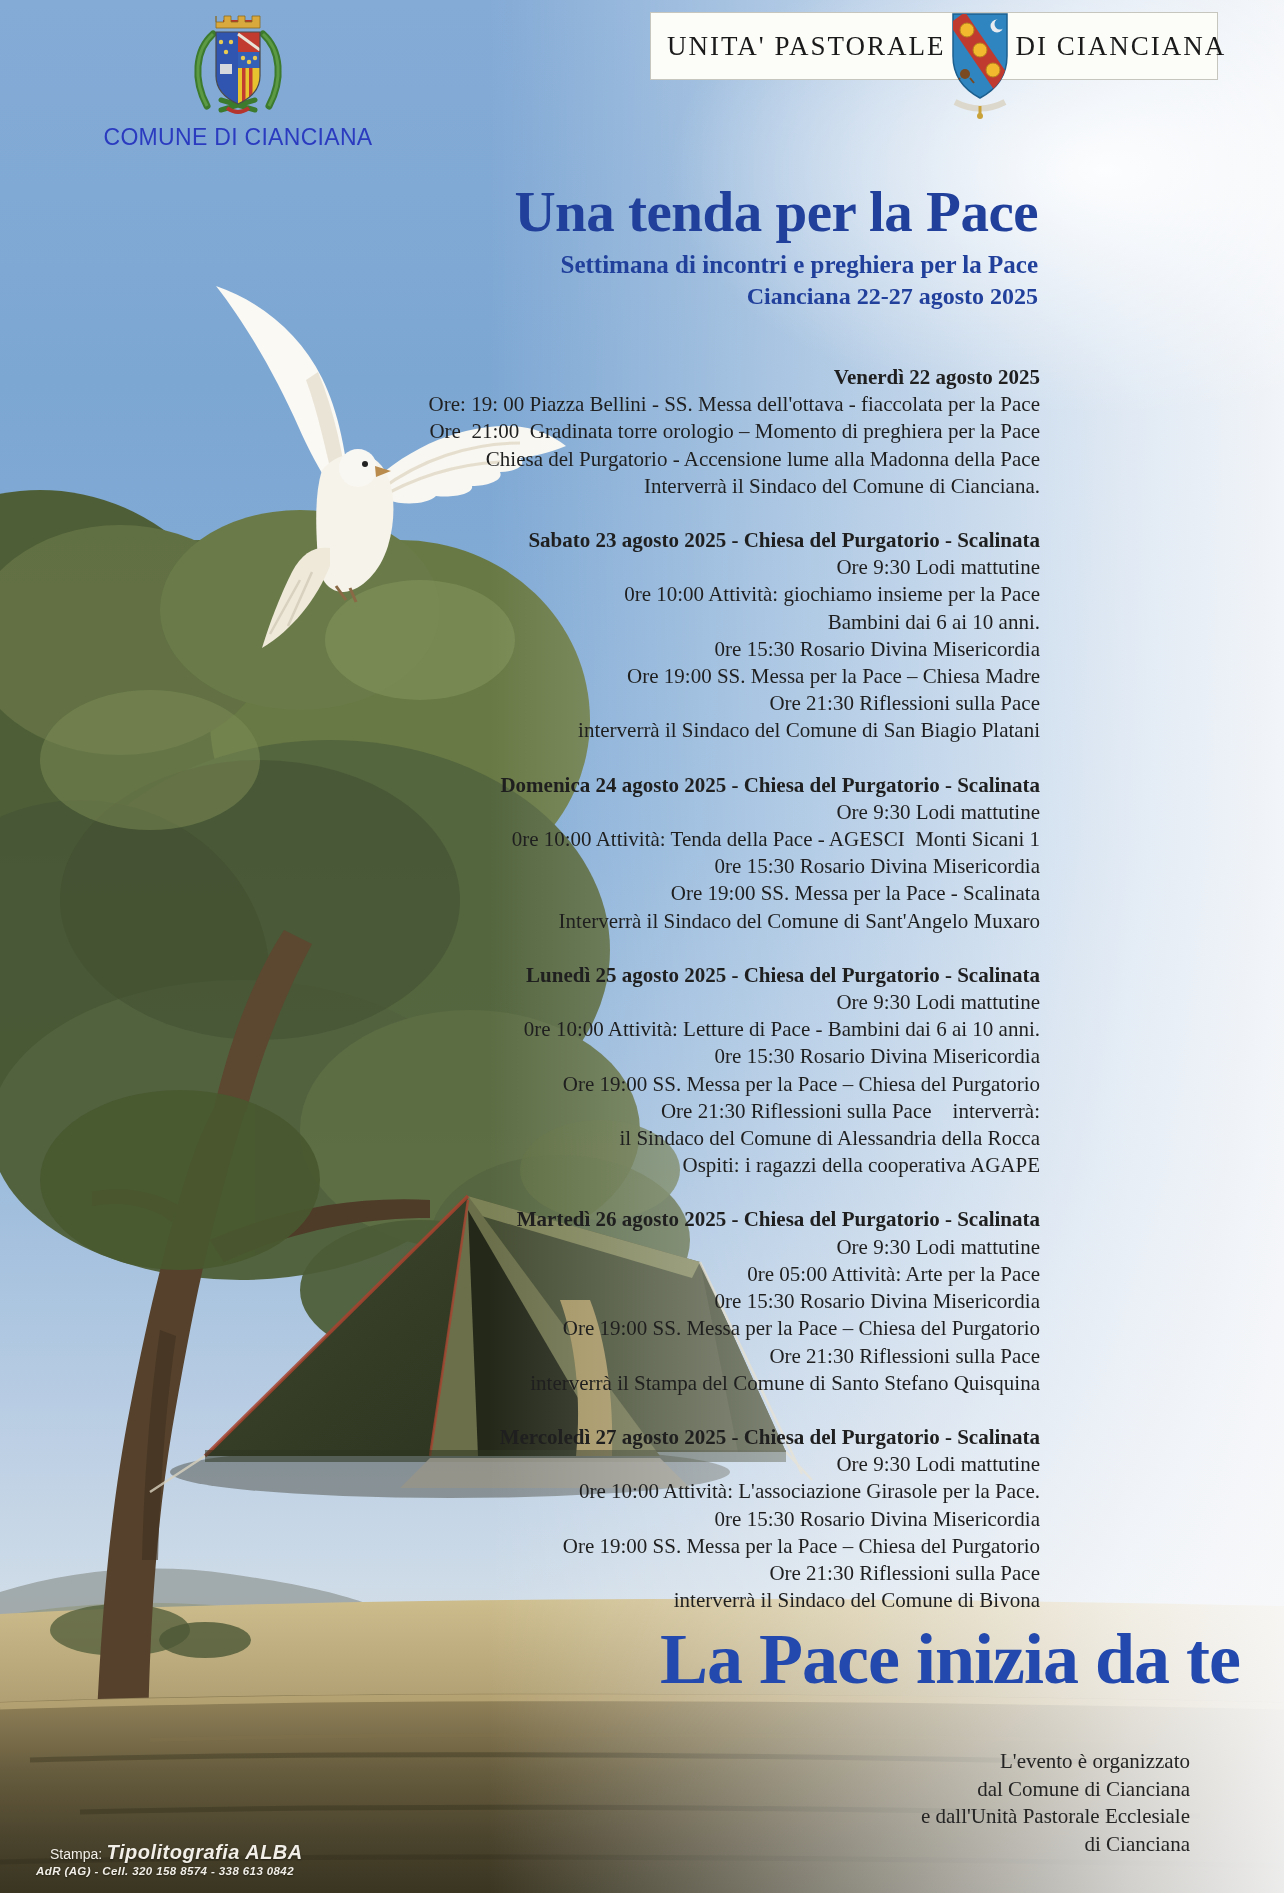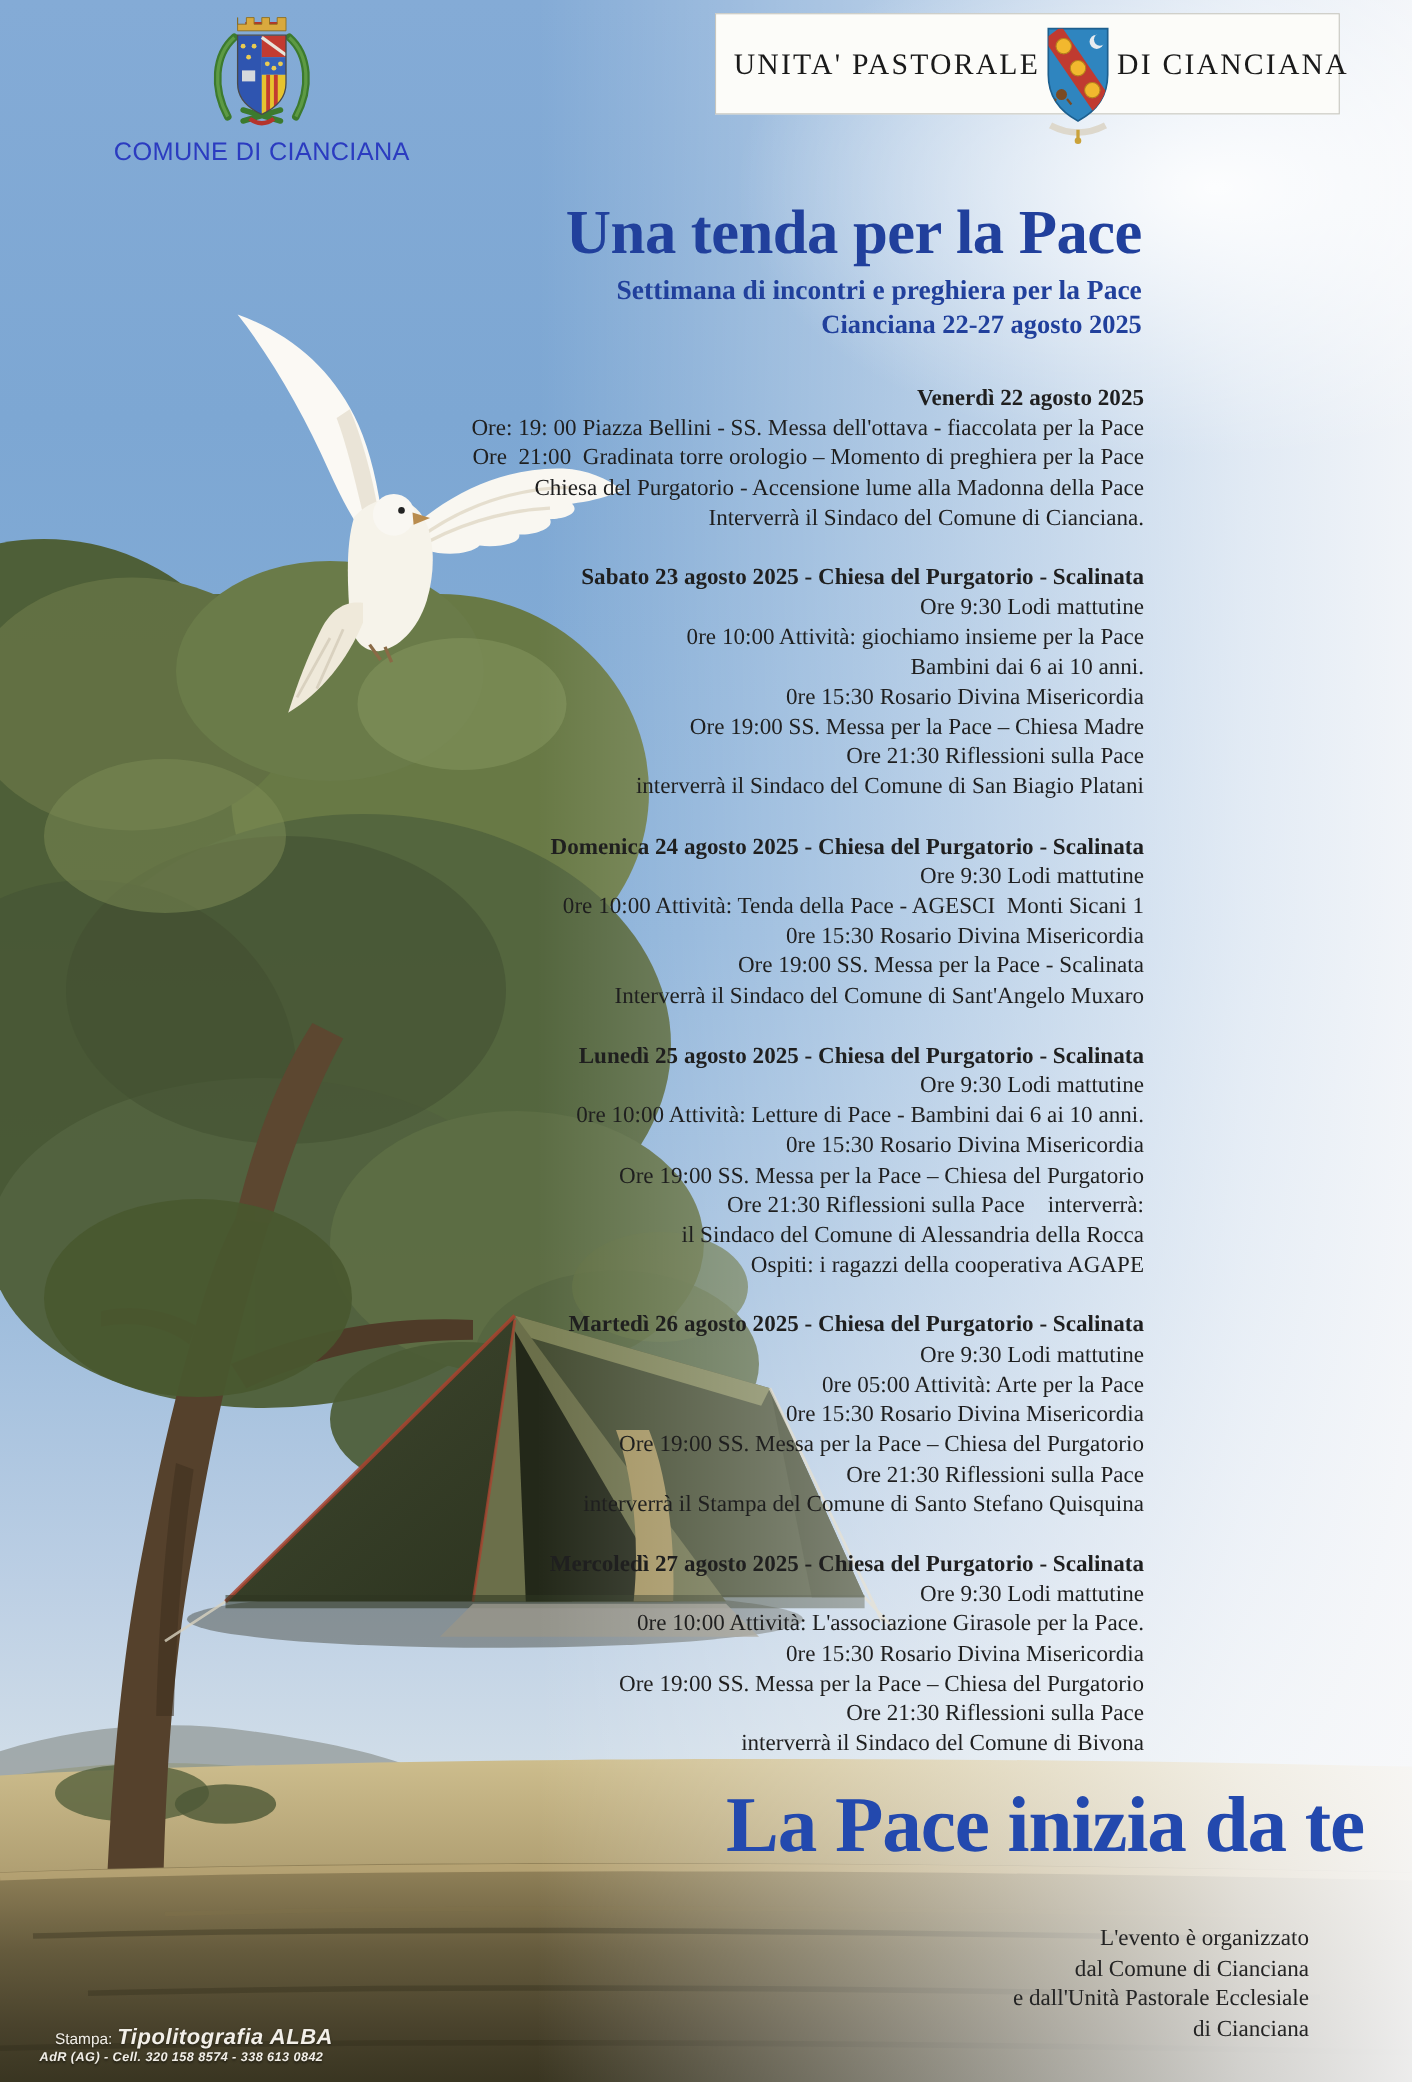--- a/index.html
+++ b/index.html
@@ -15,33 +15,33 @@
       linear-gradient(90deg, rgba(255,255,255,0) 38%, rgba(255,255,255,.30) 58%, rgba(252,252,253,.78) 88%, rgba(250,250,251,.93) 100%);
   }
   .layer{position:absolute;z-index:3;}
 
   
   .muni-arms{left:183px;top:8px;width:110px;height:118px;}
   .muni-name{left:88px;top:124px;width:300px;text-align:center;
     font-family:"Liberation Sans",sans-serif;font-weight:400;font-size:23px;letter-spacing:.3px;color:#2b3bc0;}
 
   
-  .pastoral{left:650px;top:12px;width:568px;height:92px;background:#fcfcf9;border:1px solid #c6c6bf;
+  .pastoral{left:650px;top:12px;width:568px;height:68px;background:#fcfcf9;border:1px solid #c6c6bf;
     display:flex;align-items:center;justify-content:space-between;padding:0 16px;box-sizing:border-box;overflow:visible;}
   .pastoral-text{font-size:27px;letter-spacing:2px;color:#1a1a1a;white-space:nowrap;}
   .pastoral-crest{width:70px;height:112px;margin-top:36px;flex:0 0 auto;}
 
   
   .title-block{top:184px;right:246px;text-align:right;color:#21409c;}
   .main-title{font-size:57px;line-height:56px;font-weight:700;letter-spacing:-.5px;}
   .sub-title{font-size:25px;line-height:30px;font-weight:700;margin-top:10px;}
   .date-range{font-size:24px;line-height:28px;font-weight:700;margin-top:2px;}
 
   
-  .events{top:348px;right:244px;width:830px;text-align:right;color:#1f1f1f;
+  .events{top:364px;right:244px;width:830px;text-align:right;color:#1f1f1f;
     font-size:21px;line-height:27.2px;}
   .day{margin-bottom:27px;}
   .day-heading{font-weight:700;white-space:pre;}
   .day-line{white-space:pre;}
 
   
   .closing{top:1618px;right:44px;font-size:72px;font-weight:700;color:#2349ae;letter-spacing:-1px;white-space:nowrap;}
 
   
   .org{top:1748px;right:94px;text-align:right;font-size:21px;line-height:27.5px;color:#242424;}

